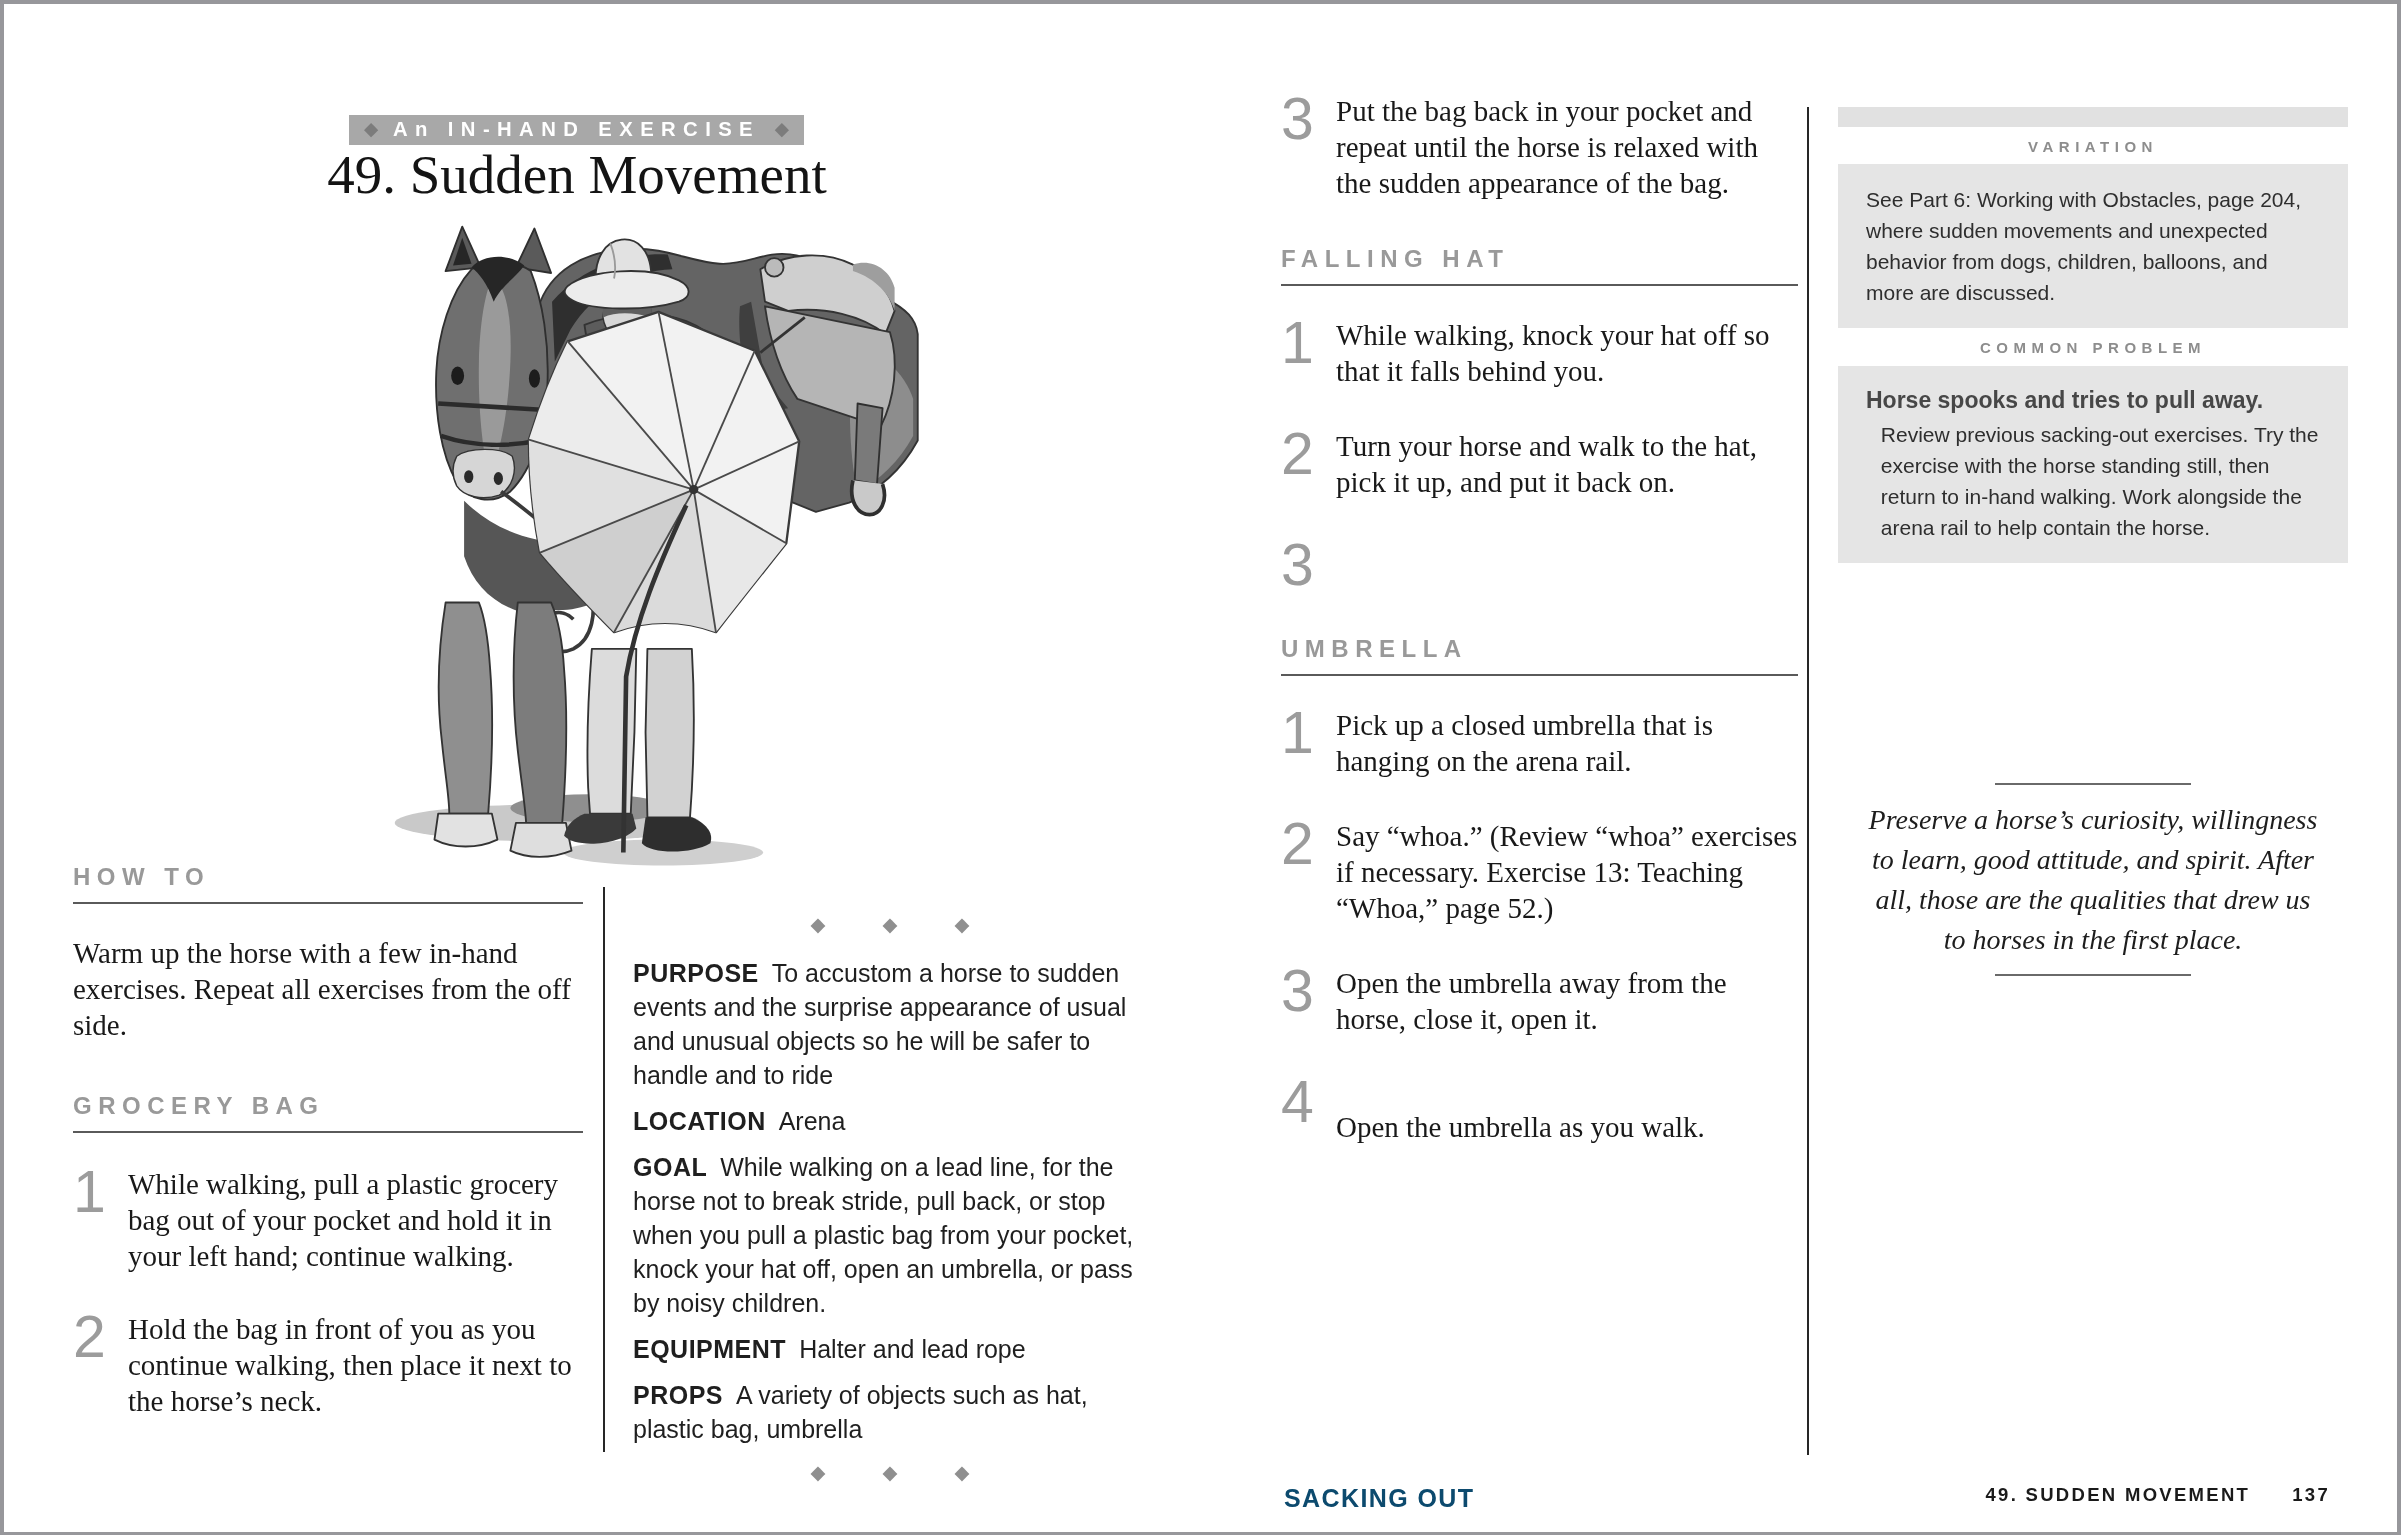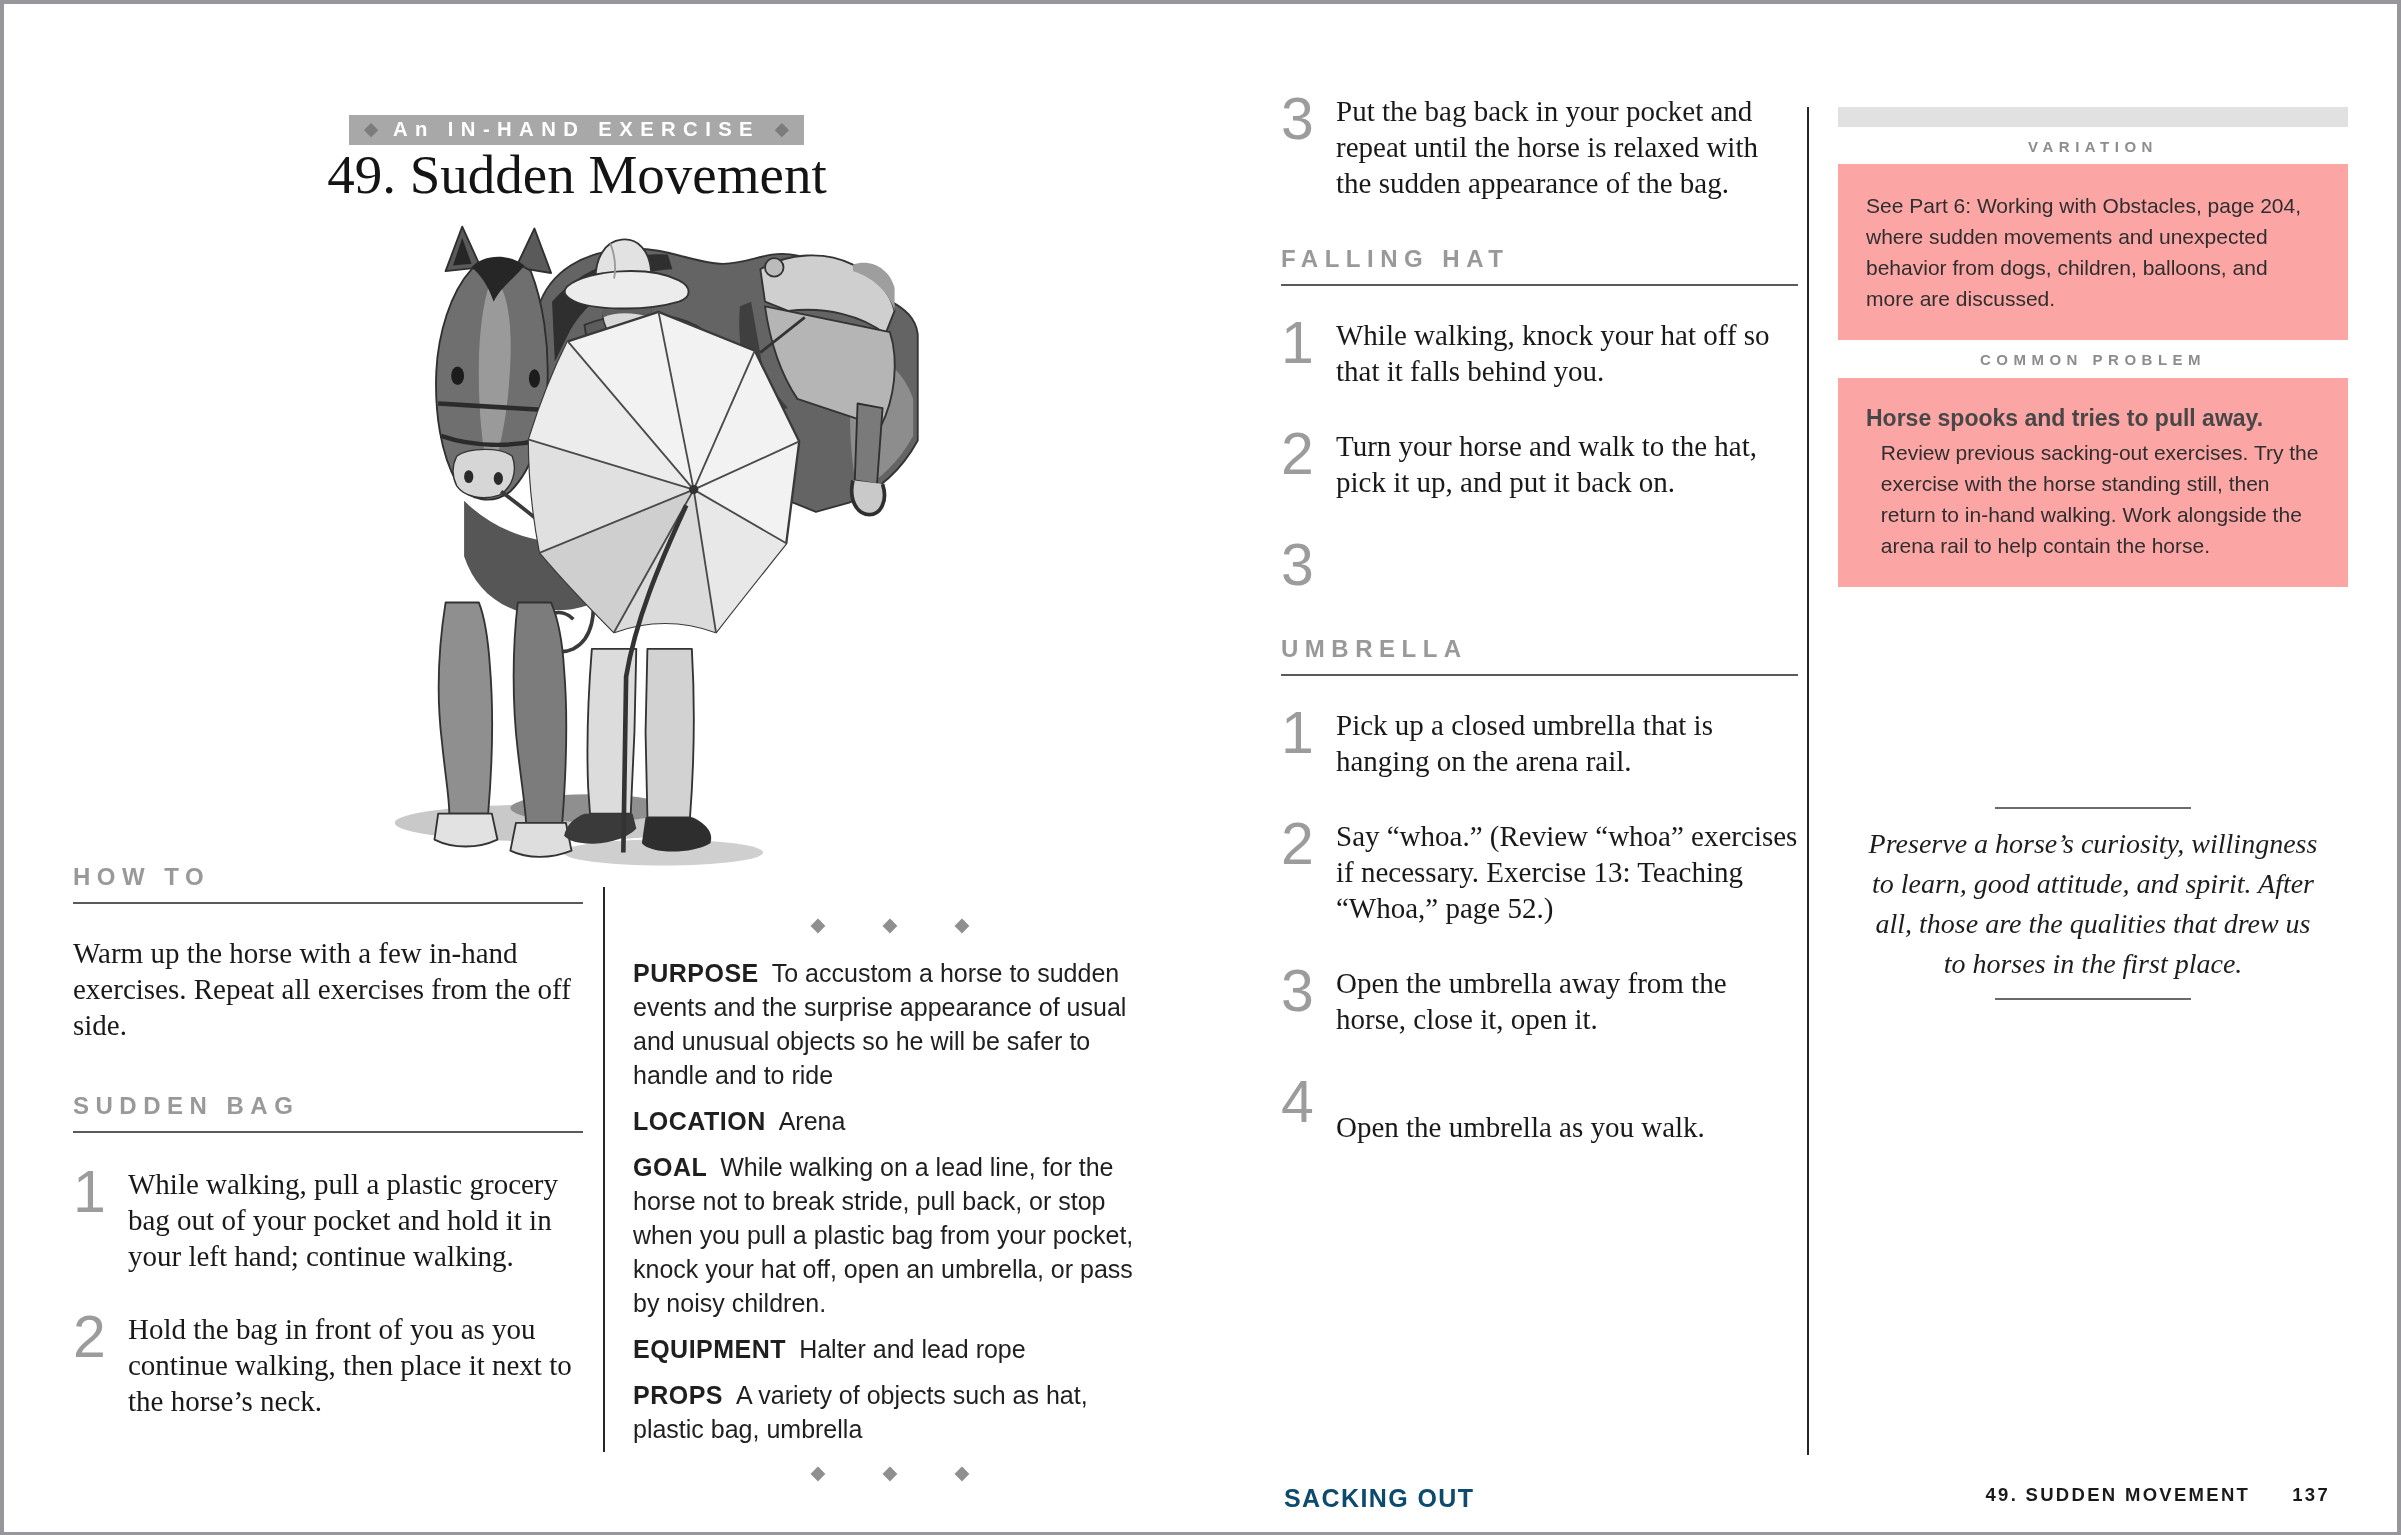--- a/index.html
+++ b/index.html
@@ -42,21 +42,21 @@
   .info-label{font-weight:bold;letter-spacing:0.5px;margin-right:13px;}
 
   
   .main-right{position:absolute;left:1277px;top:89px;width:517px;}
   .main-right .sec-head{margin-top:44px;}
   .main-right .steps{margin-top:31px;gap:39px;}
 
   .sidebar{position:absolute;left:1834px;top:103px;width:510px;}
   .side-topbar{height:20.3px;background:#e1e1e1;}
   .side-head{text-align:center;font-size:15px;font-weight:bold;color:#8d8d8d;letter-spacing:5.5px;margin:11px 0 9.2px;}
-  .side-box{background:#fca5a5;padding:26px 28px;font-size:21px;line-height:31px;color:#2e2e2e;}
+  .side-box{background:#e5e5e5;padding:20px 28px;font-size:21px;line-height:31px;color:#2e2e2e;}
   .side-box .lead{font-weight:bold;font-size:23px;color:#474747;margin:0 0 3.7px;line-height:29.6px;}
   .side-box .indent{padding-left:14.8px;}
   .side-box p{margin:0;}
   .quote{margin-top:220px;text-align:center;}
   .quote-rule{width:196px;height:1.8px;background:#6a6a6a;margin:0 auto;}
   .quote-text{font-family:"Liberation Serif","DejaVu Serif",serif;font-style:italic;
               font-size:28px;line-height:40px;color:#1d1d1d;margin:14.8px auto;width:462px;}
 
   .footer-left{position:absolute;left:1280px;top:1480px;font-size:25px;font-weight:bold;
                letter-spacing:1.4px;color:#0c4a6e;}
@@ -166,21 +166,21 @@
       </g>
     </svg>
   </figure>
 
   <div class="col-howto">
     <h2 class="sec-head">HOW TO</h2>
     <p class="body-par serif">Warm up the horse with a few in-hand exercises. Repeat all exercises from the off side.</p>
   </div>
 
   <div class="col-grocery">
-    <h2 class="sec-head">SUDDEN BAG</h2>
+    <h2 class="sec-head">GROCERY BAG</h2>
     <div class="steps">
       <div class="step">
         <span class="step-num">1</span>
         <p class="step-text">While walking, pull a plastic grocery bag out of your pocket and hold it in your left hand; continue walking.</p>
       </div>
       <div class="step">
         <span class="step-num">2</span>
         <p class="step-text">Hold the bag in front of you as you continue walking, then place it next to the horse’s neck.</p>
       </div>
     </div>

